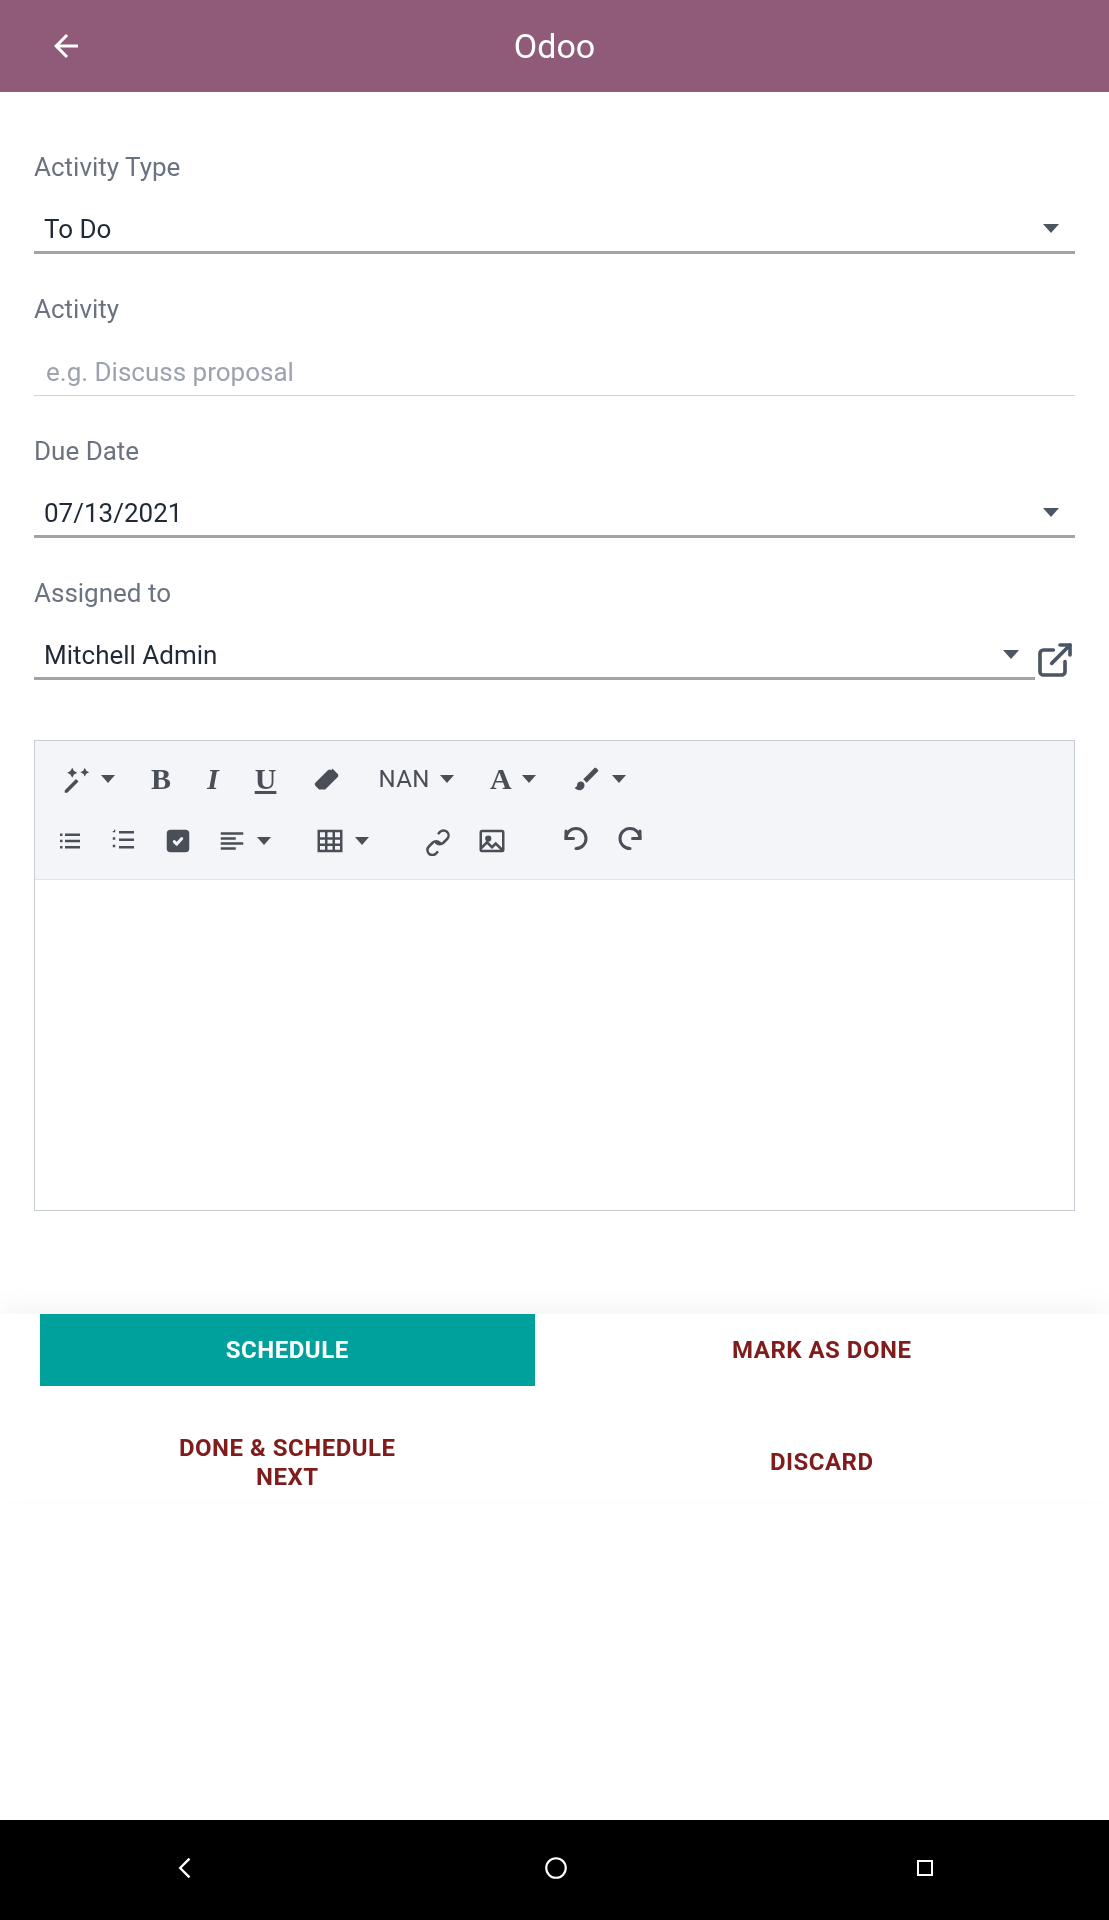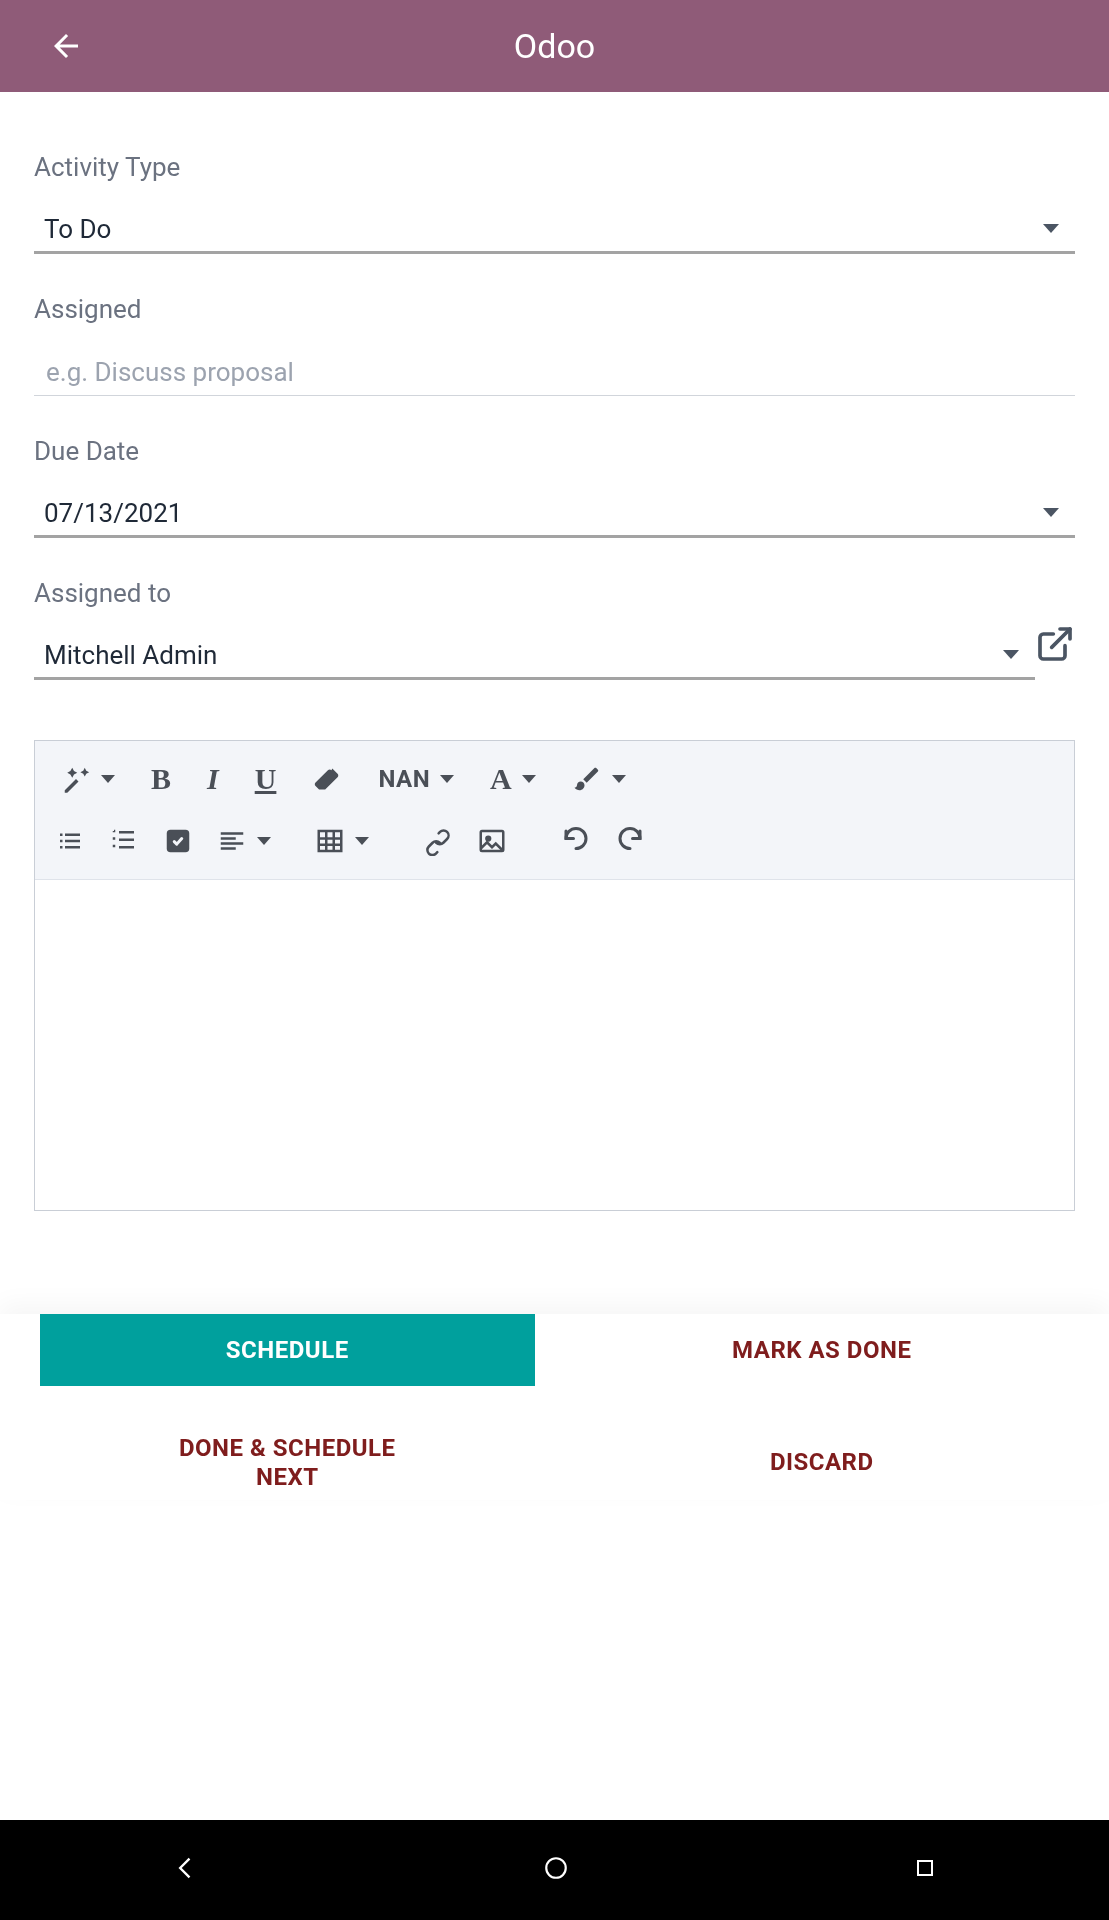--- a/index.html
+++ b/index.html
@@ -71,21 +71,21 @@
   
   .text-input {
     border-bottom: 1px solid #d1d5db;
     color: #9ca3af;
     font-size: 26px;
     padding-left: 12px;
   }
   
   .assignee-row {
     display: flex;
-    align-items: flex-start;
+    align-items: flex-end;
   }
   .assignee-input {
     flex: 1;
     display: flex;
     align-items: center;
     justify-content: space-between;
   }
   .external-link {
     width: 40px; height: 40px;
     color: #4b5563;
@@ -117,21 +117,21 @@
   }
   .tool.small-gap { padding: 0 12px; }
   .tool svg { width: 30px; height: 30px; }
   .tool .mini-caret {
     width: 0; height: 0;
     border-left: 7px solid transparent;
     border-right: 7px solid transparent;
     border-top: 8px solid #4a4f57;
     margin-left: 10px;
   }
-  .tool-label { font-size: 24px; font-weight: 700; letter-spacing: 0.5px; }
+  .tool-label { font-size: 24px; font-weight: 400; letter-spacing: 0.5px; }
   .tool-a { font-family: Georgia, serif; font-size: 30px; font-weight: 600; }
   .row2 { width: 100%; display: flex; padding-top: 14px; }
   
   .editor-body {
     height: 330px;
     background: #fff;
   }
   
   .footer-actions {
     position: absolute;
@@ -188,21 +188,21 @@
 <div class="form">
 
   <div class="field-group">
     <div class="field-label">Activity Type</div>
     <div class="select-input">
       <span>To Do</span>
     </div>
   </div>
 
   <div class="field-group">
-    <div class="field-label">Assigned</div>
+    <div class="field-label">Activity</div>
     <div class="text-input">
       <span>e.g. Discuss proposal</span>
     </div>
   </div>
 
   <div class="field-group">
     <div class="field-label">Due Date</div>
     <div class="date-input">
       <span>07/13/2021</span>
     </div>

